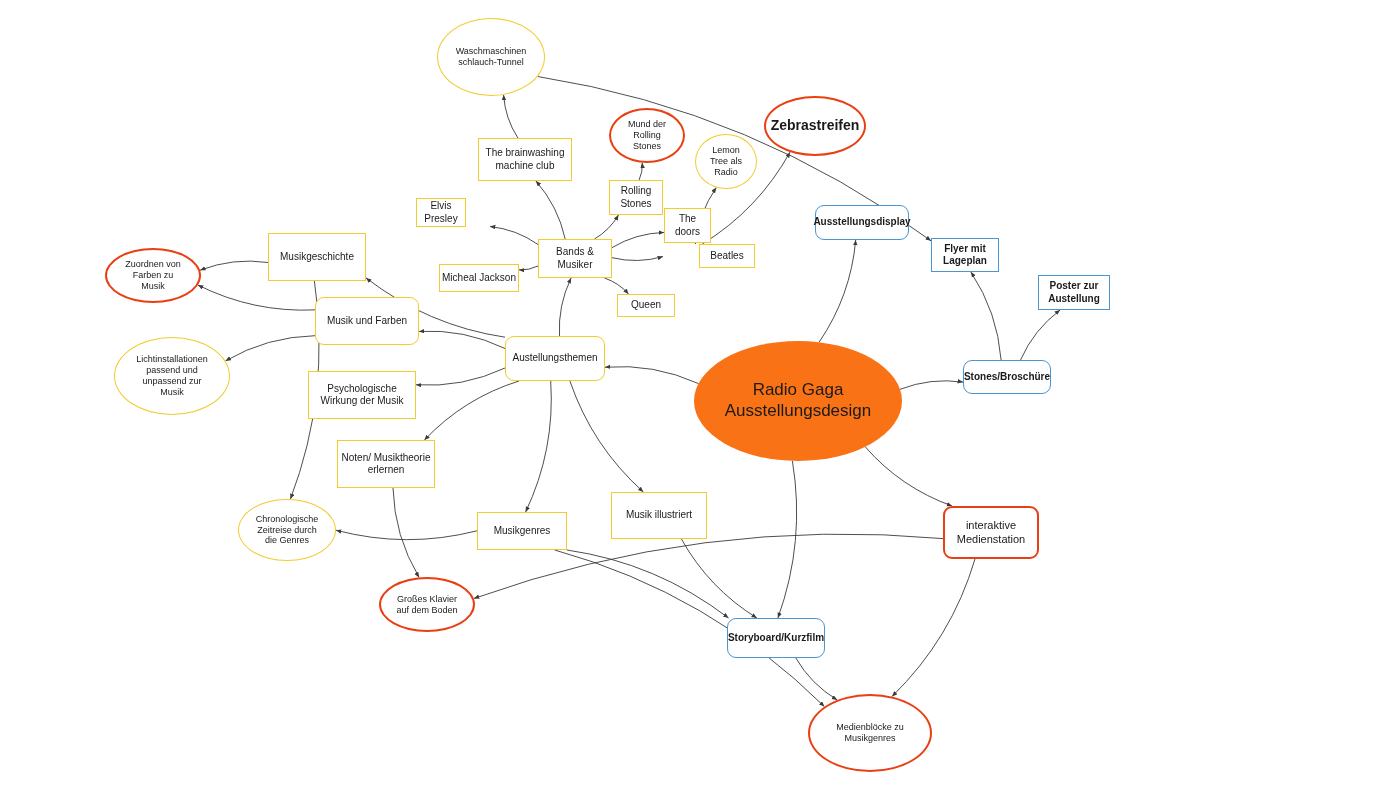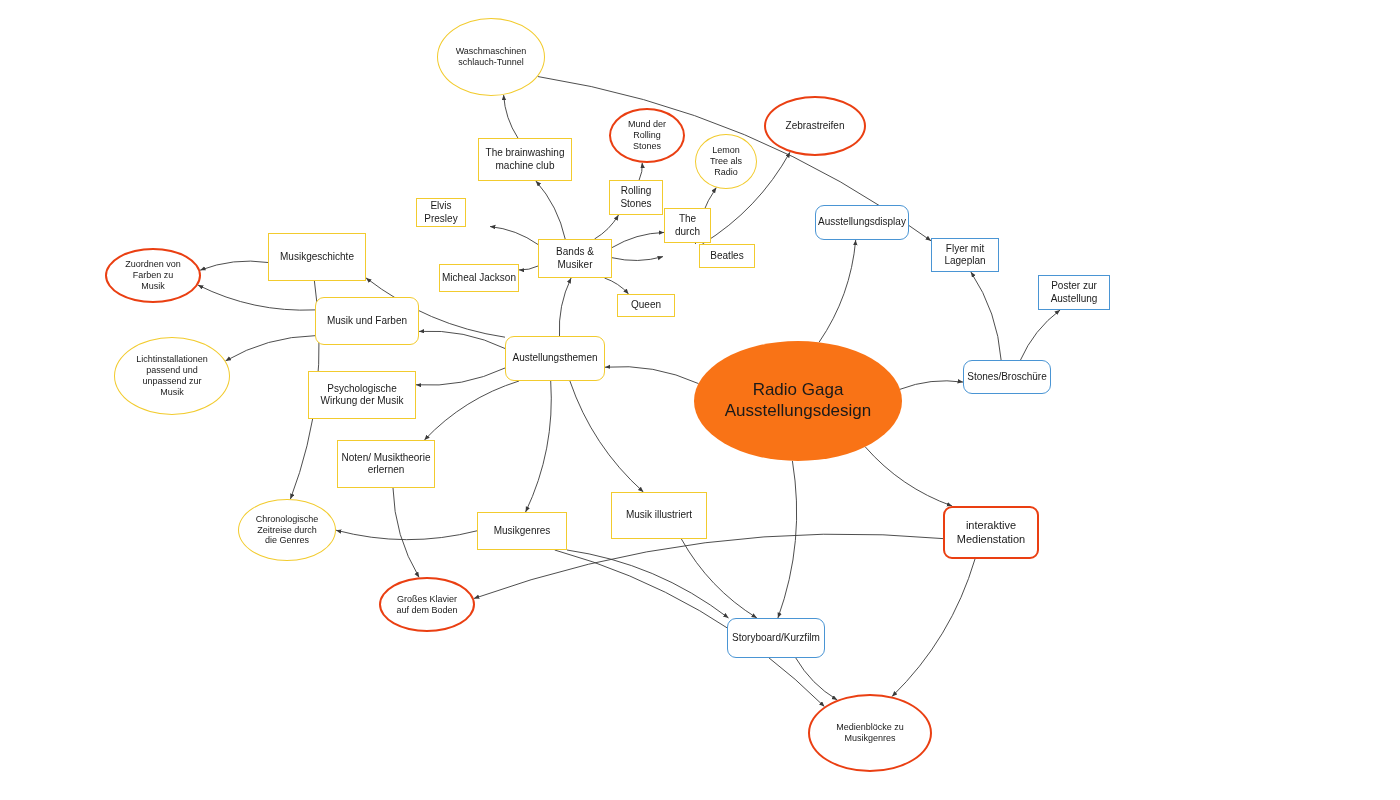--- a/index.html
+++ b/index.html
@@ -45,21 +45,21 @@
   }
   .rect.round {
     border-radius: 9px;
   }
   .ellipse {
     border: 1.8px solid #f2cb2e;
     border-radius: 50%;
   }
   .c-yellow { border-color: #f2cb2e; text-align: center; }
   .c-red    { border-color: #ea3f12; border-width: 2.8px; }
-  .c-blue   { border-color: #4a95d4; border-width: 1.6px; }
+  .c-blue   { border-color: #4a95d4; border-width: 1.6px; font-weight: bold; }
   .hub {
     border: none;
     background: #f97316;
     border-radius: 50%;
     color: #1a1a1a;
   }
 </style>
 </head>
 <body>
 
@@ -139,30 +139,30 @@
 auf dem Boden</div>
       <div class="node ellipse c-yellow" style="left: 437px; top: 18px; width: 108px; height: 78px; font-size: 9px;">Waschmaschinen
 schlauch-Tunnel</div>
       <div class="node rect c-yellow" style="left: 478px; top: 138px; width: 94px; height: 43px; font-size: 10px;">The brainwashing
 machine club</div>
       <div class="node rect c-yellow" style="left: 416px; top: 198px; width: 50px; height: 29px; font-size: 10px;">Elvis Presley</div>
       <div class="node rect c-yellow" style="left: 439px; top: 264px; width: 80px; height: 28px; font-size: 10px;">Micheal Jackson</div>
       <div class="node rect c-yellow" style="left: 609px; top: 180px; width: 54px; height: 35px; font-size: 10px;">Rolling
 Stones</div>
       <div class="node rect c-yellow" style="left: 664px; top: 208px; width: 47px; height: 35px; font-size: 10px;">The
-durch</div>
+doors</div>
       <div class="node rect c-yellow" style="left: 663px; top: 244px; width: 56px; height: 24px; font-size: 10px; margin-left: 36px;">Beatles</div>
       <div class="node rect c-yellow" style="left: 617px; top: 294px; width: 58px; height: 23px; font-size: 10px;">Queen</div>
       <div class="node ellipse c-red" style="left: 609px; top: 108px; width: 76px; height: 55px; font-size: 9px;">Mund der
 Rolling
 Stones</div>
       <div class="node ellipse c-yellow" style="left: 695px; top: 134px; width: 62px; height: 55px; font-size: 9px;">Lemon
 Tree als
 Radio</div>
-      <div class="node ellipse c-red" style="left: 764px; top: 96px; width: 102px; height: 60px; font-size: 10px;">Zebrastreifen</div>
+      <div class="node ellipse c-red" style="left: 764px; top: 96px; width: 102px; height: 60px; font-size: 14px; font-weight: bold;">Zebrastreifen</div>
       <div class="node rect round c-blue" style="left: 815px; top: 205px; width: 94px; height: 35px; font-size: 10px;">Ausstellungsdisplay</div>
       <div class="node rect c-blue" style="left: 931px; top: 238px; width: 68px; height: 34px; font-size: 10px;">Flyer mit
 Lageplan</div>
       <div class="node rect c-blue" style="left: 1038px; top: 275px; width: 72px; height: 35px; font-size: 10px;">Poster zur
 Austellung</div>
       <div class="node rect round c-blue" style="left: 963px; top: 360px; width: 88px; height: 34px; font-size: 10px;">Stones/Broschüre</div>
       <div class="node rect round c-blue" style="left: 727px; top: 618px; width: 98px; height: 40px; font-size: 10px;">Storyboard/Kurzfilm</div>
       <div class="node rect round c-red" style="left: 943px; top: 506px; width: 96px; height: 53px; font-size: 11px;">interaktive
 Medienstation</div>
       <div class="node ellipse c-red" style="left: 808px; top: 694px; width: 124px; height: 78px; font-size: 9px;">Medienblöcke zu

